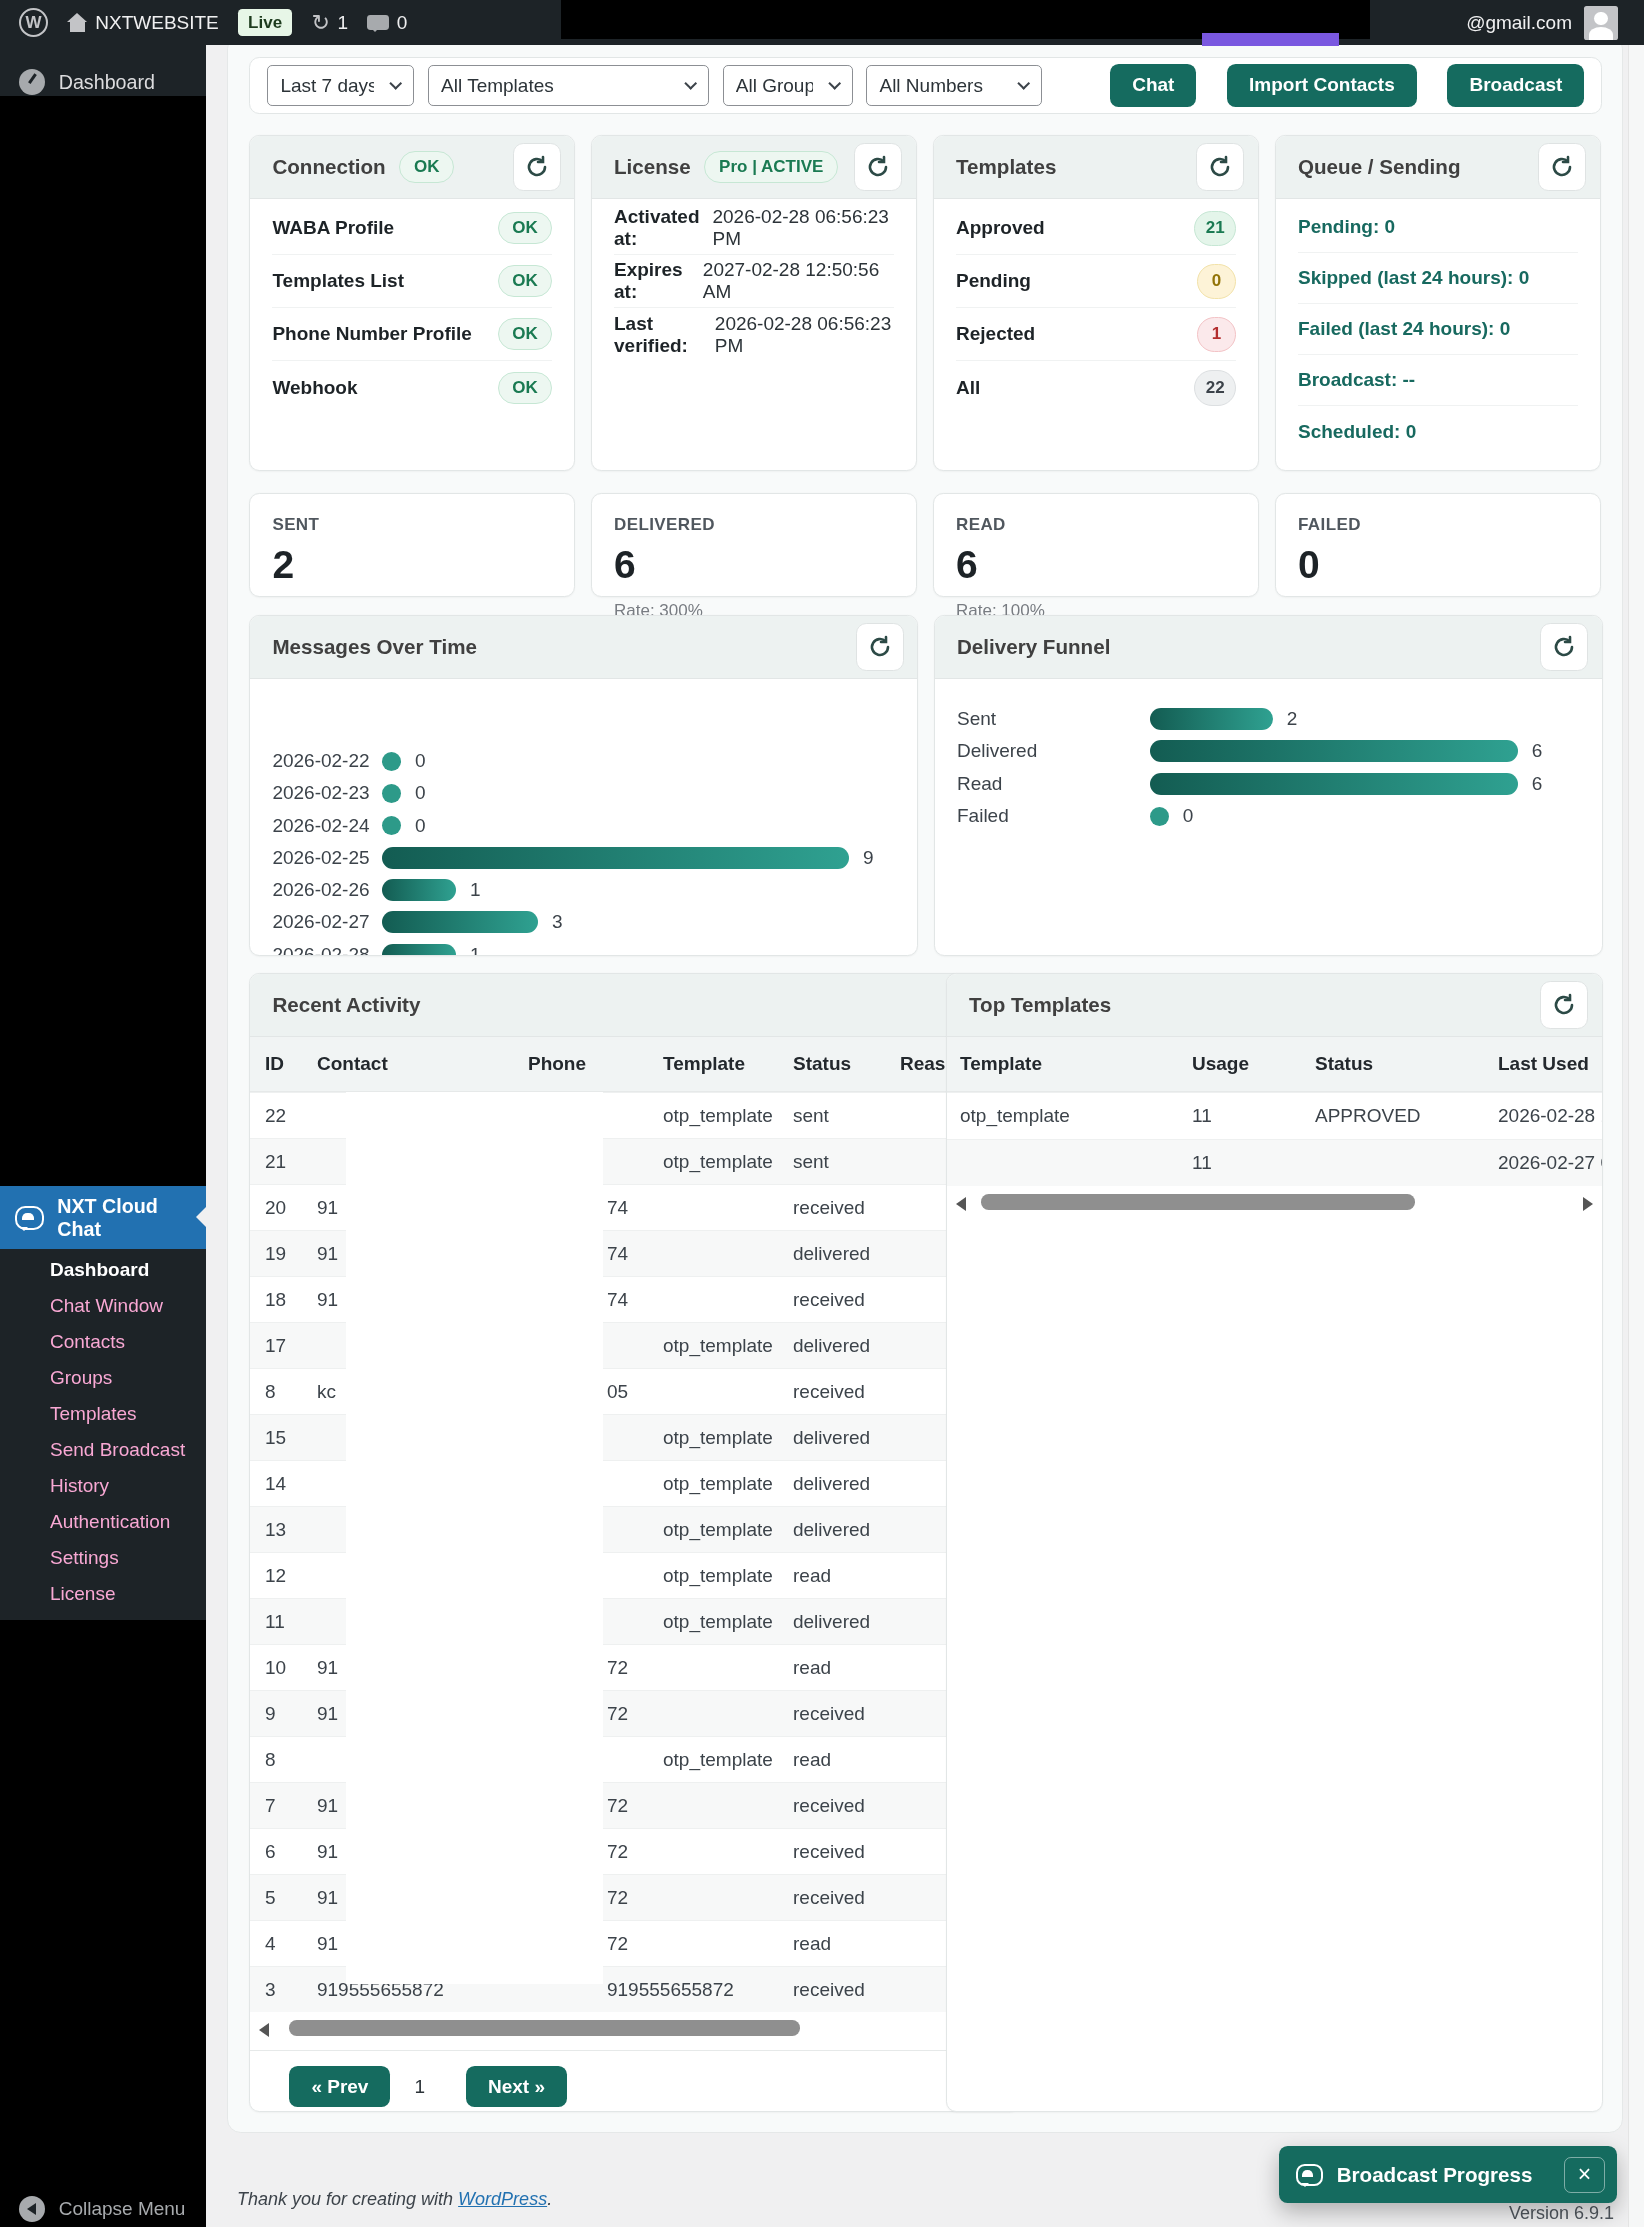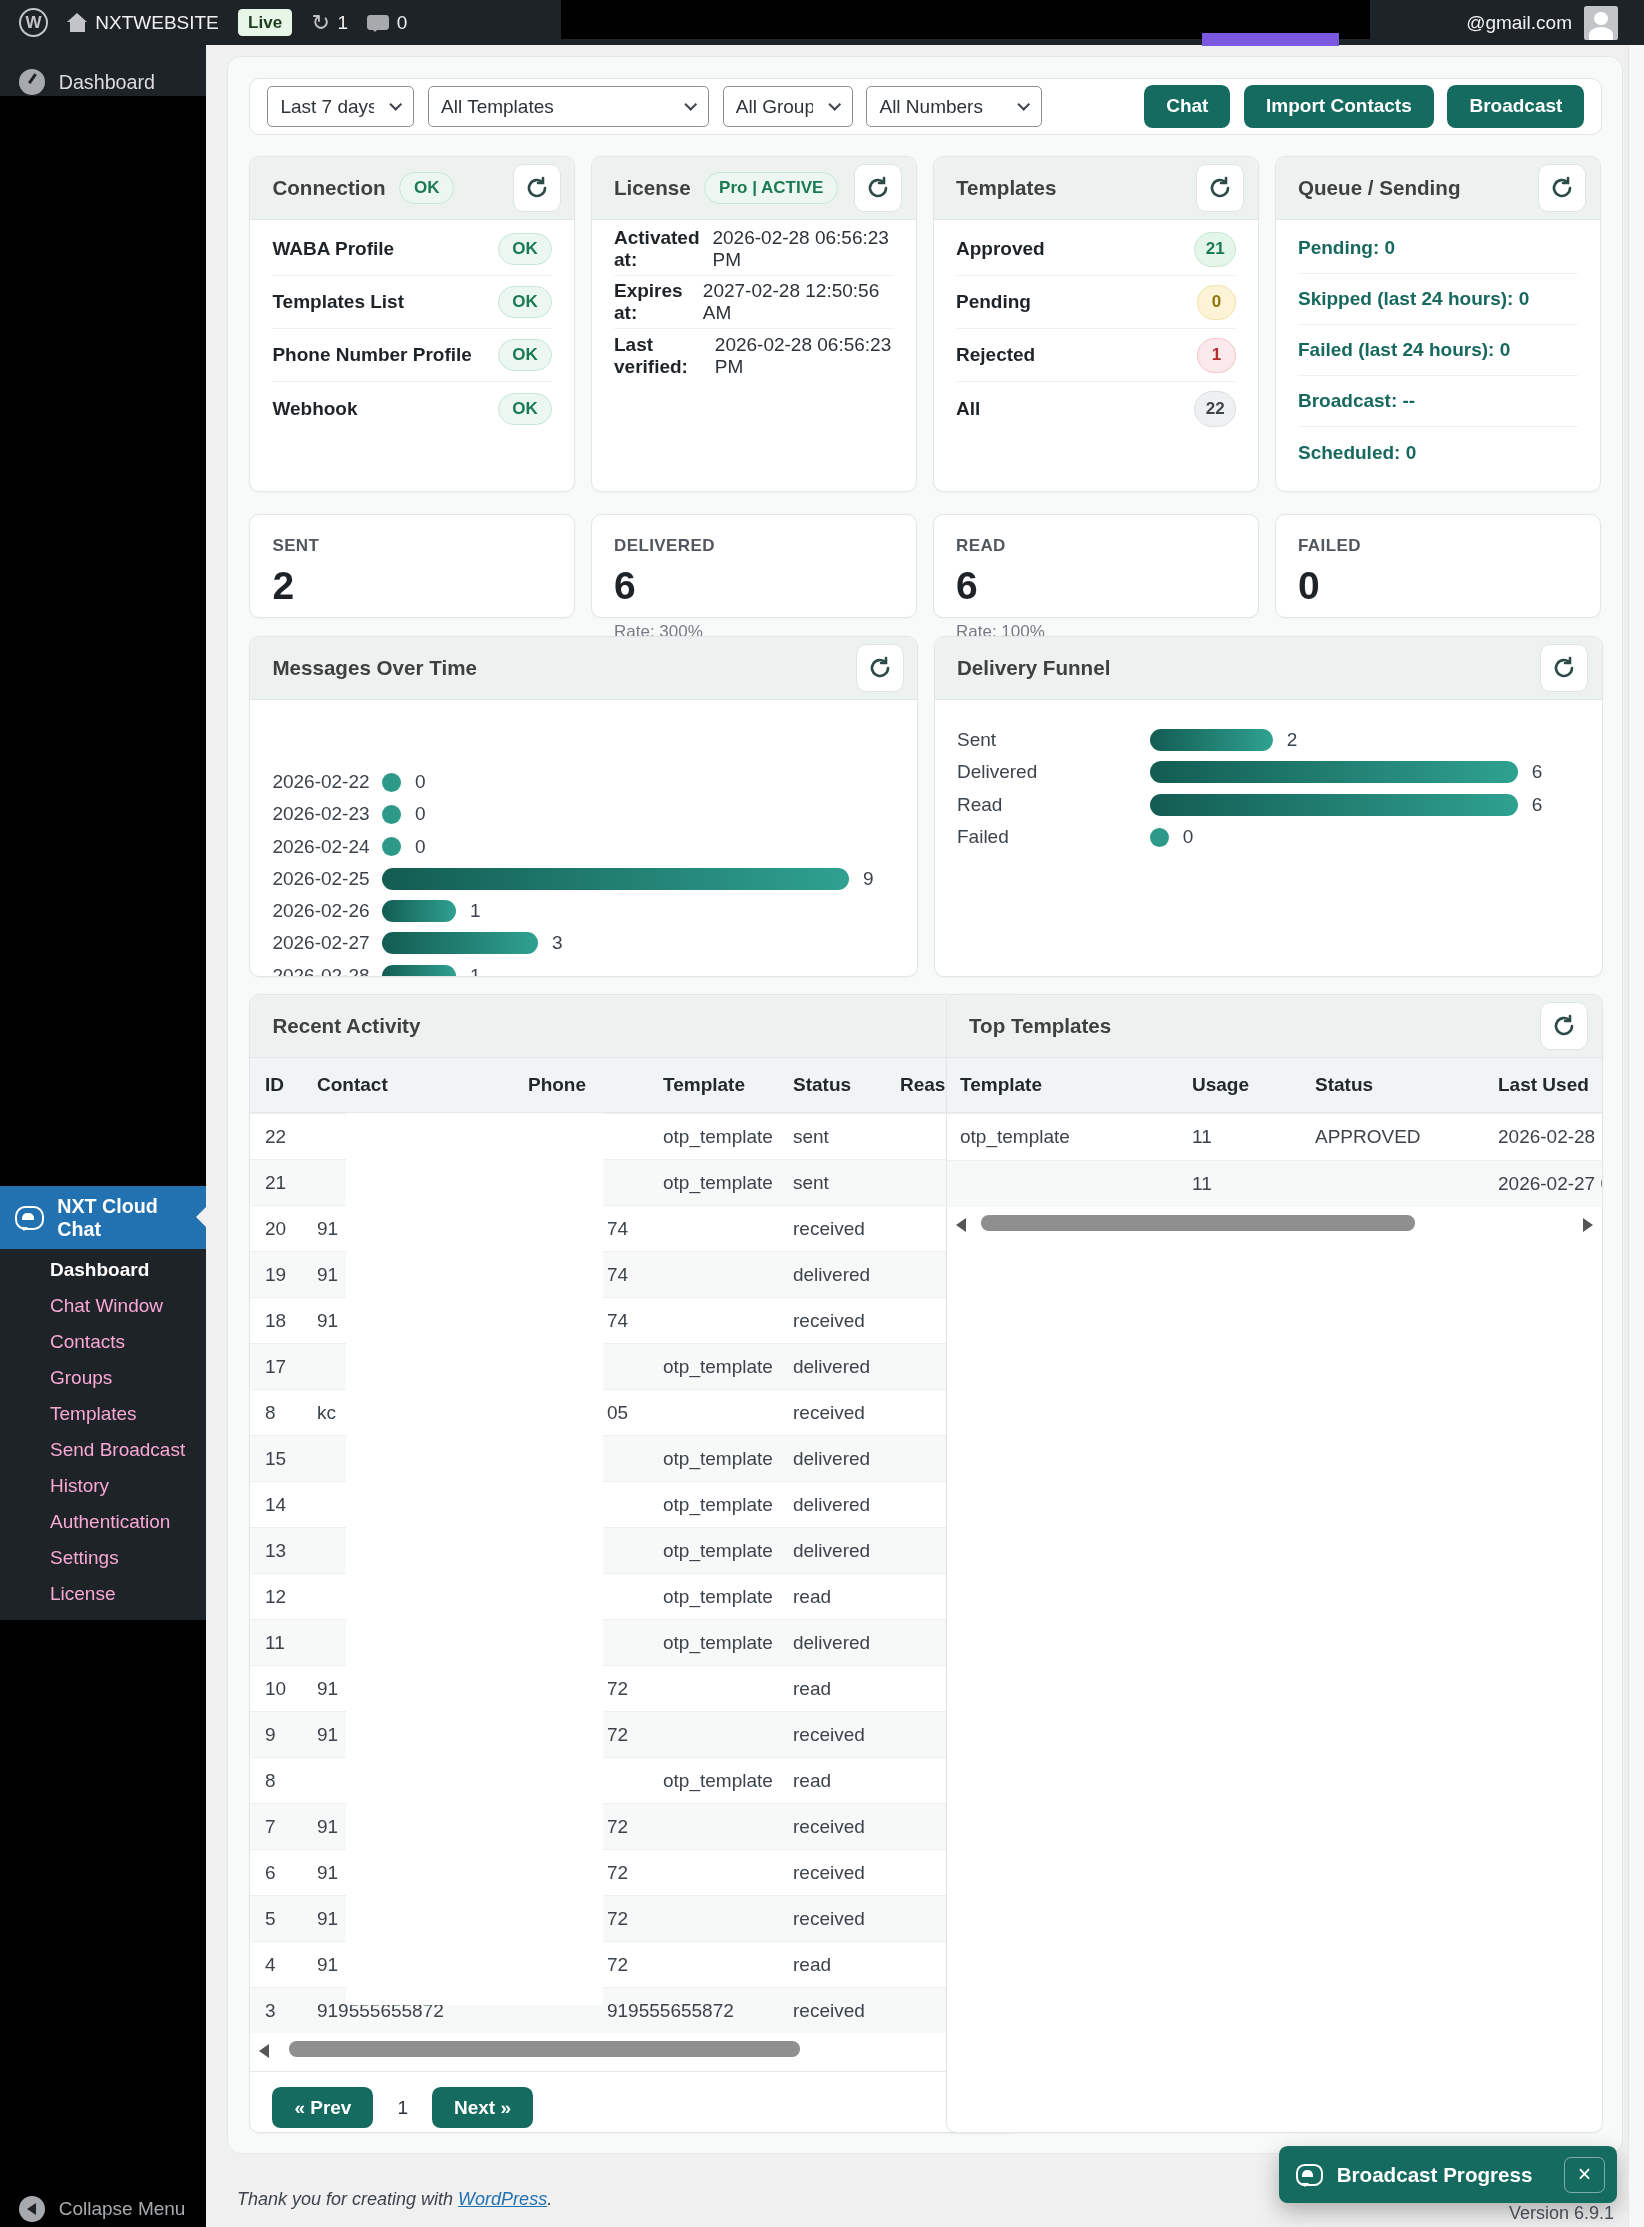--- a/index.html
+++ b/index.html
@@ -39,33 +39,33 @@
   .bubble-plug .cl { position:absolute; left:5.1px; top:5.1px; width:12px; height:7.7px; background:#fff; border-radius:5.1px 5.1px 0 0; }
   .submenu { position:absolute; left:0; top:1207px; width:206px; }
   .submenu .sm-item { height:36px; display:flex; align-items:center; padding-left:50px; font-size:19px; color:#f9a8d4; cursor:pointer; }
   .submenu .sm-item.current { color:#fff; font-weight:700; }
   .redact-s2 { position:absolute; left:0; top:1575px; width:206px; height:611px; background:#000; }
   .collapse { position:absolute; left:0; top:2146px; width:206px; height:36px; display:flex; align-items:center; gap:13.7px; padding-left:19px; color:#a7aaad; font-size:19px; }
   .collapse-ic { width:26px; height:26px; border-radius:50%; background:#a7aaad; display:flex; align-items:center; justify-content:center; }
   .collapse-ic .tri { width:0; height:0; border:6.9px solid transparent; border-right:9.4px solid #1d2327; margin-left:-6.9px; }
 
   
-  .panel { position:absolute; left:227px; top:56px; width:1396px; height:2098px; background:#f8fafa; border:0.9px solid #e5e8e8; border-radius:13.7px; z-index:10; }
+  .panel { position:absolute; left:227px; top:35px; width:1396px; height:2098px; background:#f8fafa; border:0.9px solid #e5e8e8; border-radius:13.7px; z-index:10; }
   .card { position:absolute; background:#fff; border:0.9px solid #e2e6e6; border-radius:10.3px; box-shadow:0 0.9px 1.7px rgba(0,0,0,.04); overflow:hidden; }
   .card-head { height:63px; background:#edf2f1; border-bottom:0.9px solid #e2e6e6; display:flex; align-items:center; padding:0 13.7px 0 22px; gap:13.7px; }
   .card-title { font-size:20.6px; font-weight:600; color:#404040; }
   .refresh-btn { margin-left:auto; width:48px; height:48px; background:#fff; border:0.9px solid #dfe3e3; border-radius:10.3px; display:flex; align-items:center; justify-content:center; cursor:pointer; }
   .refresh-btn svg { width:24px; height:24px; stroke:#2c4a46; }
 
   
   .filterbar { position:absolute; left:21.4px; top:20.6px; width:1353px; height:57px; background:#fff; border:0.9px solid #e2e6e6; border-radius:10.3px; display:flex; align-items:center; gap:13.7px; padding:0 17px; }
   .sel-wrap { position:relative; }
   .sel-wrap select { appearance:none; -webkit-appearance:none; background:#fff; border:0.9px solid #8c8f94; border-radius:5.1px; height:41px; font-size:19px; color:#2c3338; padding:0 39px 0 12px; font-family:"Liberation Sans", sans-serif; }
   .sel-wrap .caret { position:absolute; right:13.7px; top:14.6px; width:9.4px; height:9.4px; border-right:2.1px solid #3c434a; border-bottom:2.1px solid #3c434a; transform:rotate(45deg); pointer-events:none; }
-  .teal-btn { background:#156b5f; color:#fff; border:none; border-radius:8.6px; height:43px; padding:0 22px; font-size:19px; font-weight:700; font-family:"Liberation Sans", sans-serif; cursor:pointer; }
+  .teal-btn { background:#156b5f; color:#fff; border:none; border-radius:8.6px; height:43px; padding:0 22px; font-size:19px; font-weight:700; font-family:"Liberation Sans", sans-serif; cursor:pointer;margin-left:17px; }
   .fb-actions { margin-left:auto; display:flex; gap:13.7px; }
 
   
   .kv-body { padding:3.4px 22px; }
   .kv-row { display:flex; align-items:center; justify-content:space-between; height:53px; border-bottom:0.9px solid #f0f2f2; font-size:19px; }
   .kv-row:last-child { border-bottom:none; }
   .kv-label { font-weight:600; color:#1d2327; }
   .kv-value { color:#2c3338; }
   .pill { border-radius:856px; padding:5.1px 13.7px; font-size:17px; font-weight:700; }
   .pill.ok { background:#edf7f1; border:0.9px solid #c6e7d4; color:#1a7a52; }

